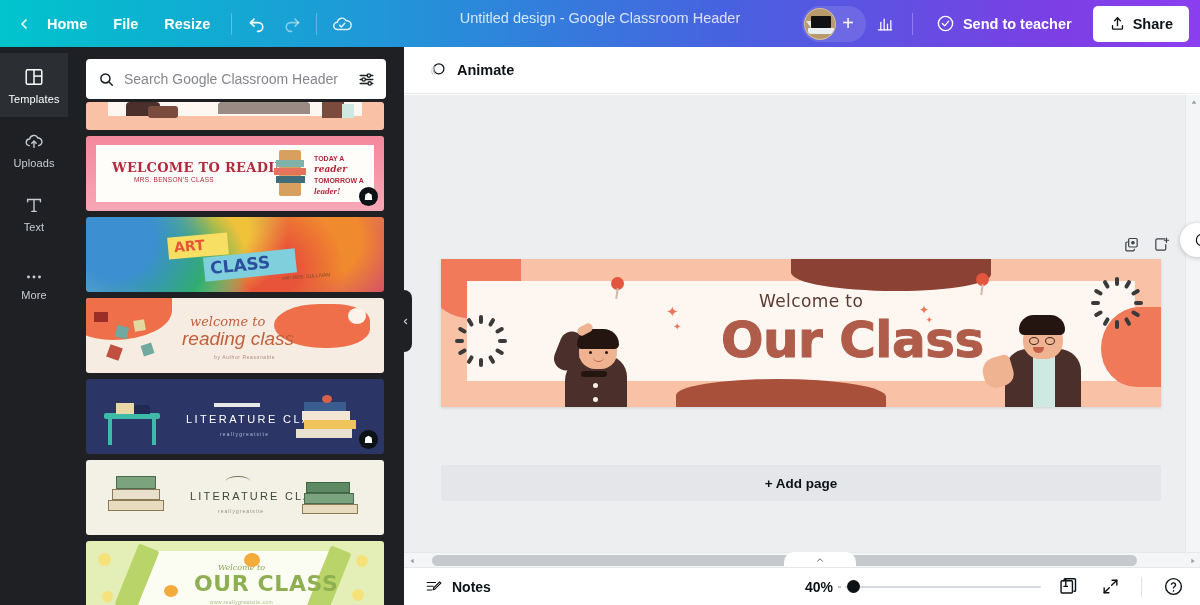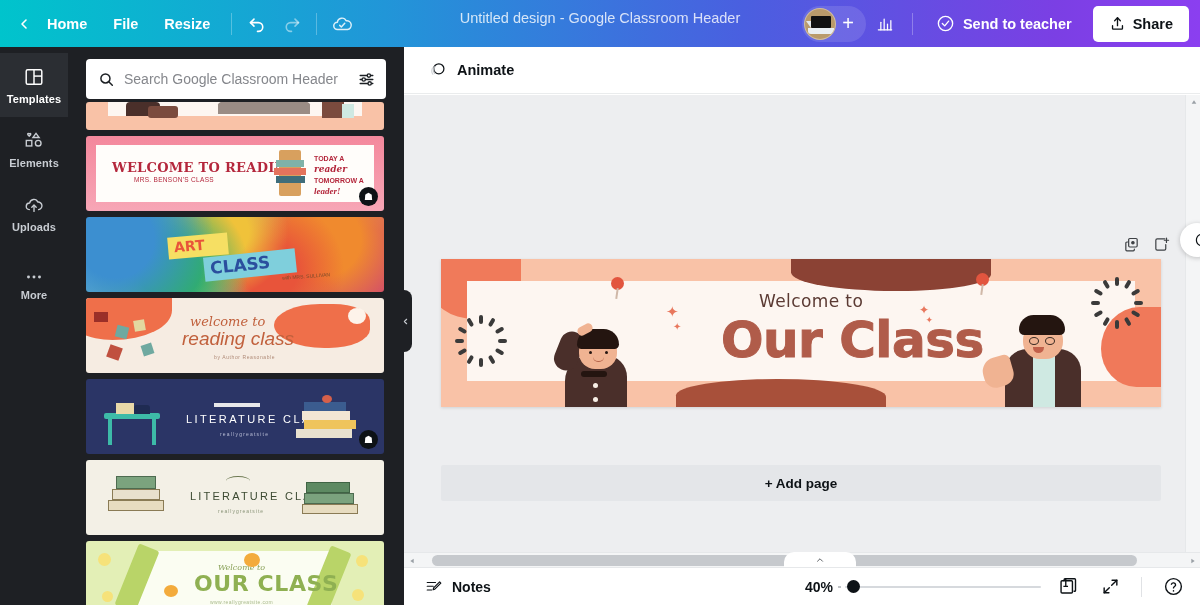--- a/index.html
+++ b/index.html
@@ -62,21 +62,21 @@
   
   .rail {
     position: absolute; left: 0; top: 47px; width: 68px; height: 558px;
     background: #1e2024; display: flex; flex-direction: column; padding-top: 6px;
   }
   .rail-item {
     height: 64px; display: flex; flex-direction: column; align-items: center;
     justify-content: center; gap: 5px; cursor: pointer; color: #c8ccd2;
   }
   .rail-item.active { background: #2b2e33; color: #fff; }
-  .rail-label { font-size: 11px; font-weight: bold; letter-spacing: .1px; }
+  .rail-label { font-size: 11px; font-weight: normal; letter-spacing: .1px; }
   .rail-spacer { height: 8px; }
 
   
   .panel {
     position: absolute; left: 68px; top: 47px; width: 336px; height: 558px;
     background: #1e2024; overflow: hidden;
   }
   .search-wrap { position: absolute; left: 0; top: 0; width: 336px; padding: 12px 18px 0 18px; z-index: 5;}
   .search-box {
     display: flex; align-items: center; background: #fff; border-radius: 4px;
@@ -293,35 +293,36 @@
   <div class="rail">
     <div class="rail-item active">
       <svg width="22" height="22" viewBox="0 0 24 24" fill="none" stroke="currentColor" stroke-width="1.6">
         <rect x="3.5" y="4" width="17" height="16" rx="1.6"></rect>
           <line x1="12" y1="4" x2="12" y2="20"></line>
           <line x1="12" y1="11" x2="20.5" y2="11"></line>
       </svg>
       <span class="rail-label">Templates</span>
     </div>
     <div class="rail-item">
-      <svg width="22" height="22" viewBox="0 0 24 24" fill="none" stroke="currentColor" stroke-width="1.5">
-        <path d="M6.8 4.2 c1.3-1.2 3.2 .2 0 2.6 c-3.2-2.4-1.3-3.8 0-2.6z"></path>
-        <path d="M14.2 3.6 L17.6 8.2 H10.8 z"></path>
-        <rect x="3.6" y="11.4" width="6" height="6"></rect>
-        <circle cx="16.6" cy="14.4" r="3.1"></circle>
-      </svg>
-      <span class="rail-label">Elements</span>
-    </div>
-    <div class="rail-item">
       <svg width="22" height="22" viewBox="0 0 24 24" fill="none" stroke="currentColor" stroke-width="1.5" stroke-linecap="round" stroke-linejoin="round">
         <path d="M7 17 a3.6 3.6 0 0 1 .3-7.2 a4.6 4.6 0 0 1 8.8-1 A3.3 3.3 0 0 1 17 17"></path>
         <path d="M12 19 v-6.6"></path>
           <polyline points="9.6 14.4 12 12.1 14.4 14.4"></polyline>
       </svg>
       <span class="rail-label">Uploads</span>
+    </div>
+    <div class="rail-item">
+      <svg width="22" height="22" viewBox="0 0 24 24" fill="none" stroke="currentColor" stroke-width="1.5" stroke-linecap="round">
+        <line x1="5" y1="6" x2="19" y2="6"></line>
+          <line x1="12" y1="6" x2="12" y2="19"></line>
+        <line x1="5" y1="6" x2="5" y2="8.4"></line>
+          <line x1="19" y1="6" x2="19" y2="8.4"></line>
+        <line x1="9.6" y1="19" x2="14.4" y2="19"></line>
+      </svg>
+      <span class="rail-label">Text</span>
     </div>
     <div class="rail-spacer"></div>
     <div class="rail-item">
       <svg width="22" height="14" viewBox="0 0 24 14" fill="currentColor">
         <circle cx="6" cy="7" r="1.6"></circle>
           <circle cx="12" cy="7" r="1.6"></circle>
           <circle cx="18" cy="7" r="1.6"></circle>
       </svg>
       <span class="rail-label">More</span>
     </div>

